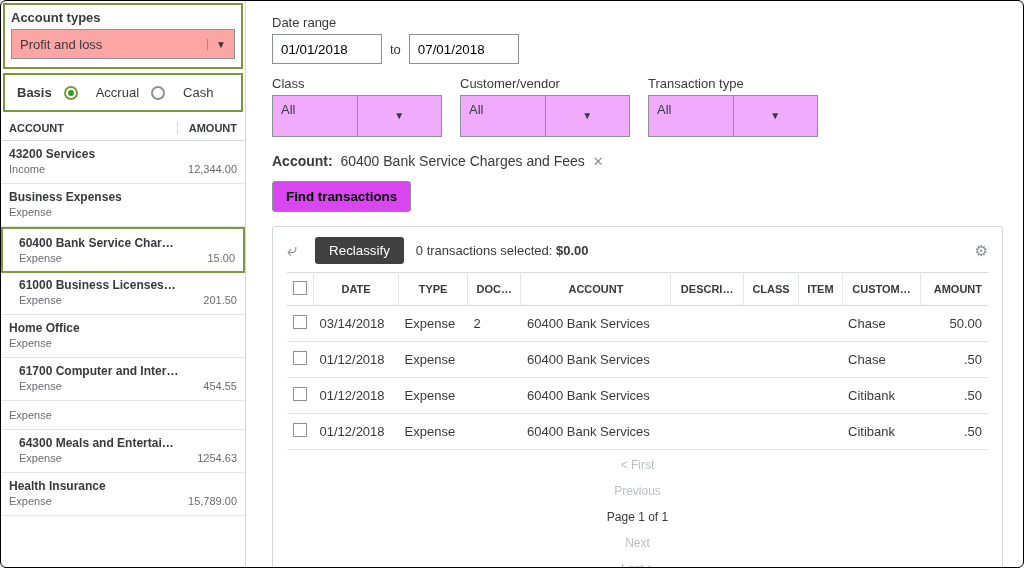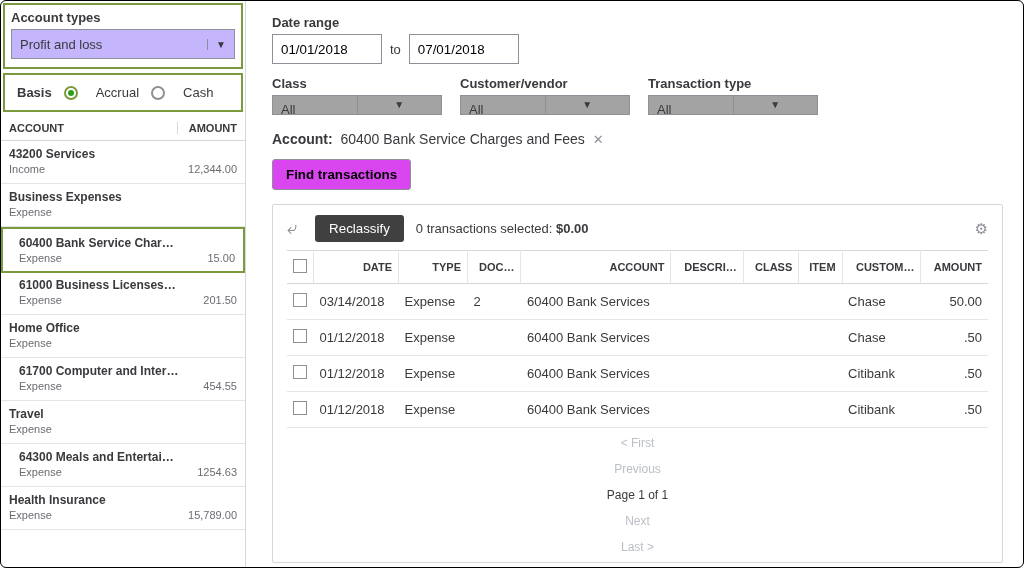--- a/index.html
+++ b/index.html
@@ -1,59 +1,59 @@
 <!DOCTYPE html>
 <html><head>
 <meta charset="utf-8">
 <style>
 * { box-sizing: border-box; margin: 0; padding: 0; }
 body { font-family: -apple-system, BlinkMacSystemFont, "Segoe UI", Arial, sans-serif; font-size: 13px; color: #393a3d; background: #fff; }
 .container { display: flex; width: 1024px; height: 568px; border: 1px solid #000; border-radius: 6px; overflow: hidden; }
 .sidebar { width: 245px; border-right: 1px solid #d4d7dc; display: flex; flex-direction: column; }
 .group-box { border: 2px solid #7a9a3b; margin: 2px; padding: 5px 6px 8px 6px; }
 .label { font-weight: 600; font-size: 13px; margin-bottom: 4px; }
-.select { display: flex; align-items: center; justify-content: space-between; border: 1px solid #8d9096; height: 30px; padding: 0 8px; background: #c4b5fd; cursor: pointer; }
+.select { display: flex; align-items: center; justify-content: space-between; border: 1px solid #8d9096; height: 30px; padding: 0 8px; background: #fca5a5; cursor: pointer; }
 .select .arrow { border-left: 1px solid #8d9096; padding-left: 8px; color: #393a3d; font-size: 10px; }
 .basis-row { display: flex; align-items: center; gap: 12px; padding: 6px 6px; }
 .radio { display: inline-flex; align-items: center; gap: 18px; cursor: pointer; }
 .radio .dot { width: 14px; height: 14px; border-radius: 50%; border: 2px solid #7a9a3b; position: relative; }
 .radio.sel .dot::after { content:""; position:absolute; top:2px; left:2px; width:6px; height:6px; background:#2ca01c; border-radius:50%; }
 .radio.off .dot { border-color: #8d9096; }
 .accthead { display: flex; font-weight: 700; font-size: 11px; color: #393a3d; padding: 8px 8px 6px 8px; border-bottom: 1px solid #d4d7dc; }
 .accthead .c1 { flex: 1; }
 .accthead .c2 { width: 60px; text-align: right; border-left: 1px solid #d4d7dc; padding-left: 6px; }
 .acctlist { flex: 1; overflow: hidden; }
 .acct { padding: 6px 8px 8px 8px; border-bottom: 1px solid #e3e5e8; }
 .acct .top { display:flex; justify-content:space-between; font-weight:600; font-size:12px; }
 .acct .sub { display:flex; justify-content:space-between; font-size:11px; color:#6b6c72; margin-top:2px;gap:48px; }
 .acct.child { padding-left: 18px; }
 .acct.sel { border: 2px solid #7a9a3b; margin: 0 0 -1px 0; padding: 7px 8px 7px 16px; }
 .truncate { white-space: nowrap; overflow:hidden; text-overflow:ellipsis; max-width: 160px; }
 .main { flex: 1; padding: 14px 20px 10px 26px; display:flex; flex-direction:column; }
 h1 { font-size: 22px; font-weight: 600; margin-bottom: 12px; }
 .filters { display: flex; gap: 18px; margin-bottom: 12px; flex-wrap: wrap; }
 .fcol { display:flex; flex-direction:column; }
-.flabel { font-weight:700; font-size:13px; margin-bottom:4px; }
+.flabel { font-weight:400; font-size:13px; margin-bottom:4px; }
 .frow { display:flex; align-items:center; gap:8px; }
 .inp { border:1px solid #8d9096; height:30px; padding:8px 8px; width:110px; }
-.dd { display:flex; border:1px solid #8d9096; height:20px; background:#a3a3a3; cursor:pointer; width:170px; }
+.dd { display:flex; border:1px solid #8d9096; height:42px; background:#f0abfc; cursor:pointer; width:170px; }
 .dd span { flex:1; padding:0 8px; line-height:28px; }
 .dd .arr { width:24px; border-left:1px solid #8d9096; display:flex; align-items:center; justify-content:center; font-size:10px; }
 .acct-filter { margin: 4px 0 12px 0; font-size:14px; }
 .acct-filter b { font-weight:600; }
 .acct-filter .x { color:#8d9096; margin-left:4px; cursor:pointer; font-size:13px; }
 .findbtn { border:1px solid #8d9096; background:#d946ef; padding:7px 13px; font-weight:600; cursor:pointer; border-radius:3px; margin-bottom:14px; width:fit-content; }
 .panel { border:1px solid #d4d7dc; border-radius:2px; padding: 10px 14px 8px 14px; flex:1; display:flex; flex-direction:column; }
 .panel-top { display:flex; align-items:center; gap:12px; margin-bottom:8px; }
 .sorticon { color:#8d9096; font-size:18px; padding-right:6px; }
 .reclassify { background:#404040; color:#fff; padding:6px 14px; border-radius:3px; font-weight:500; border:none; }
 .selinfo { font-size:13px; color:#393a3d; }
 .gear { margin-left:auto; color:#8d9096; font-size:15px; cursor:pointer; }
 .tbl { width:100%; border-collapse:collapse; }
-.tbl th { text-align:right; font-size:11px; font-weight:700; padding:8px 6px; border-top:1px solid #d4d7dc; border-bottom:1px solid #d4d7dc; white-space:nowrap; border-right:1px solid #e3e5e8; color:#393a3d; }
+.tbl th { text-align:center; font-size:11px; font-weight:700; padding:8px 6px; border-top:1px solid #d4d7dc; border-bottom:1px solid #d4d7dc; white-space:nowrap; border-right:1px solid #e3e5e8; color:#393a3d; }
 .tbl th:last-child { border-right:none; text-align:right; }
 .tbl td { padding:9px 6px; border-bottom:1px solid #e3e5e8; font-size:13px; color:#393a3d; }
 .tbl td.amt { text-align:right; }
 .chk { width:14px; height:14px; border:1px solid #8d9096; display:inline-block; cursor:pointer; }
 .pager { display:flex; justify-content:flex-end; align-items:center; gap:12px; margin-top:8px; font-size:12px;flex-direction:column; }
 .pager span.dis { color:#babec5; }
 </style>
 </head>
 <body>
 
@@ -132,23 +132,20 @@
         <div class="acct child">
           <div class="top">
             <span class="truncate">61700 Computer and Internet</span>
           </div>
           <div class="sub">
             <span>Expense</span>
             <span>454.55</span>
           </div>
         </div>
         <div class="acct">
-          <div class="top">
-            <span class="truncate">Travel</span>
-          </div>
           <div class="sub">
             <span>Expense</span>
             <span></span>
           </div>
         </div>
         <div class="acct child">
           <div class="top">
             <span class="truncate">64300 Meals and Entertainment</span>
           </div>
           <div class="sub">

